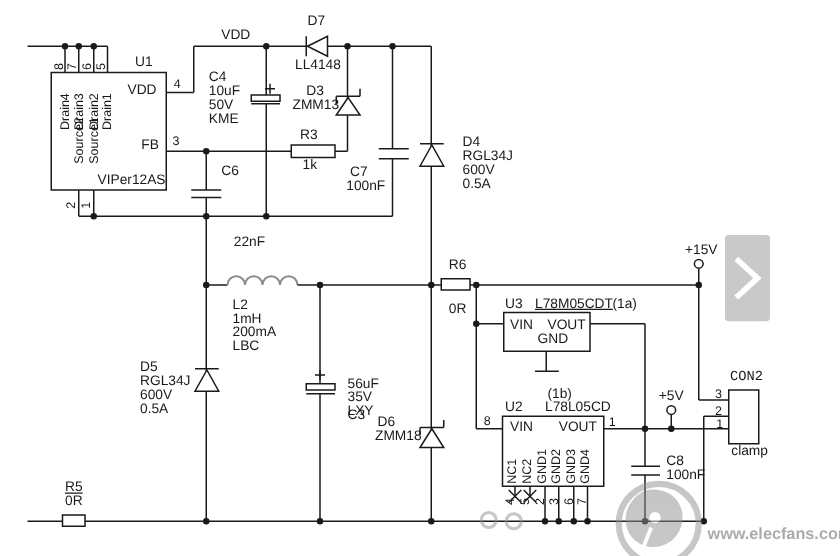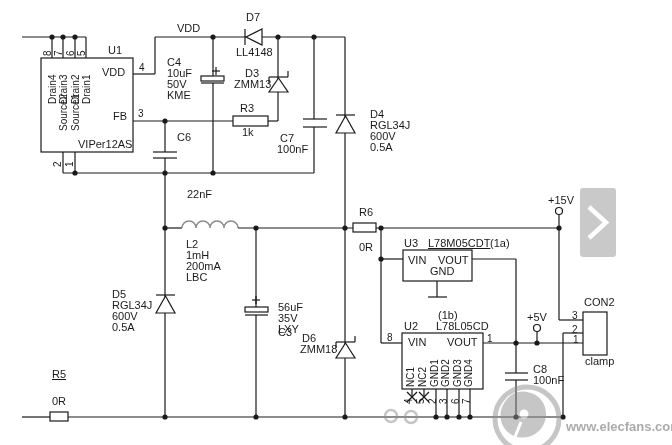--- a/index.html
+++ b/index.html
@@ -287,25 +287,25 @@
   <span class="lbl" style="left:112px;top:322px;">0.5A</span>
   <span class="lbl" style="left:278px;top:291px;margin-top:36px;">C3</span>
   <span class="lbl" style="left:278px;top:302px;">56uF</span>
   <span class="lbl" style="left:278px;top:313px;">35V</span>
   <span class="lbl" style="left:278px;top:324px;">LXY</span>
   <span class="lbl" style="left:302px;top:333px;">D6</span>
   <span class="lbl" style="left:300px;top:344px;">ZMM18</span>
 
   <span class="lbl" style="left:533px;top:364px;">C8</span>
   <span class="lbl" style="left:533px;top:375px;">100nF</span>
-  <span class="lbl" style="left:52px;top:369px;text-decoration:underline;">R5</span>
+  <span class="lbl" style="left:52px;top:385px;text-decoration:underline;">R5</span>
   <span class="lbl" style="left:52px;top:396px;">0R</span>
   <span class="lbl" style="left:527px;top:312px;">+5V</span>
 
-  <span class="lbl" style="left:584px;top:297px;">CON2</span>
+  <span class="lbl" style="left:584px;top:297px;font-family:Liberation Mono, monospace;">CON2</span>
   <span class="lbl sm" style="left:572px;top:311px;">3</span>
   <span class="lbl sm" style="left:572px;top:325px;">2</span>
   <span class="lbl sm" style="left:573px;top:335px;">1</span>
   <span class="lbl" style="left:585px;top:356px;">clamp</span>
 
   <span class="wm-url">www.elecfans.com</span>
 
   <div id="nextbtn">
     <svg width="36" height="69" viewBox="0 0 36 69">
       <polyline points="9,19 26,34.5 9,50" stroke="#ffffff" stroke-width="4.5" fill="none"></polyline>

